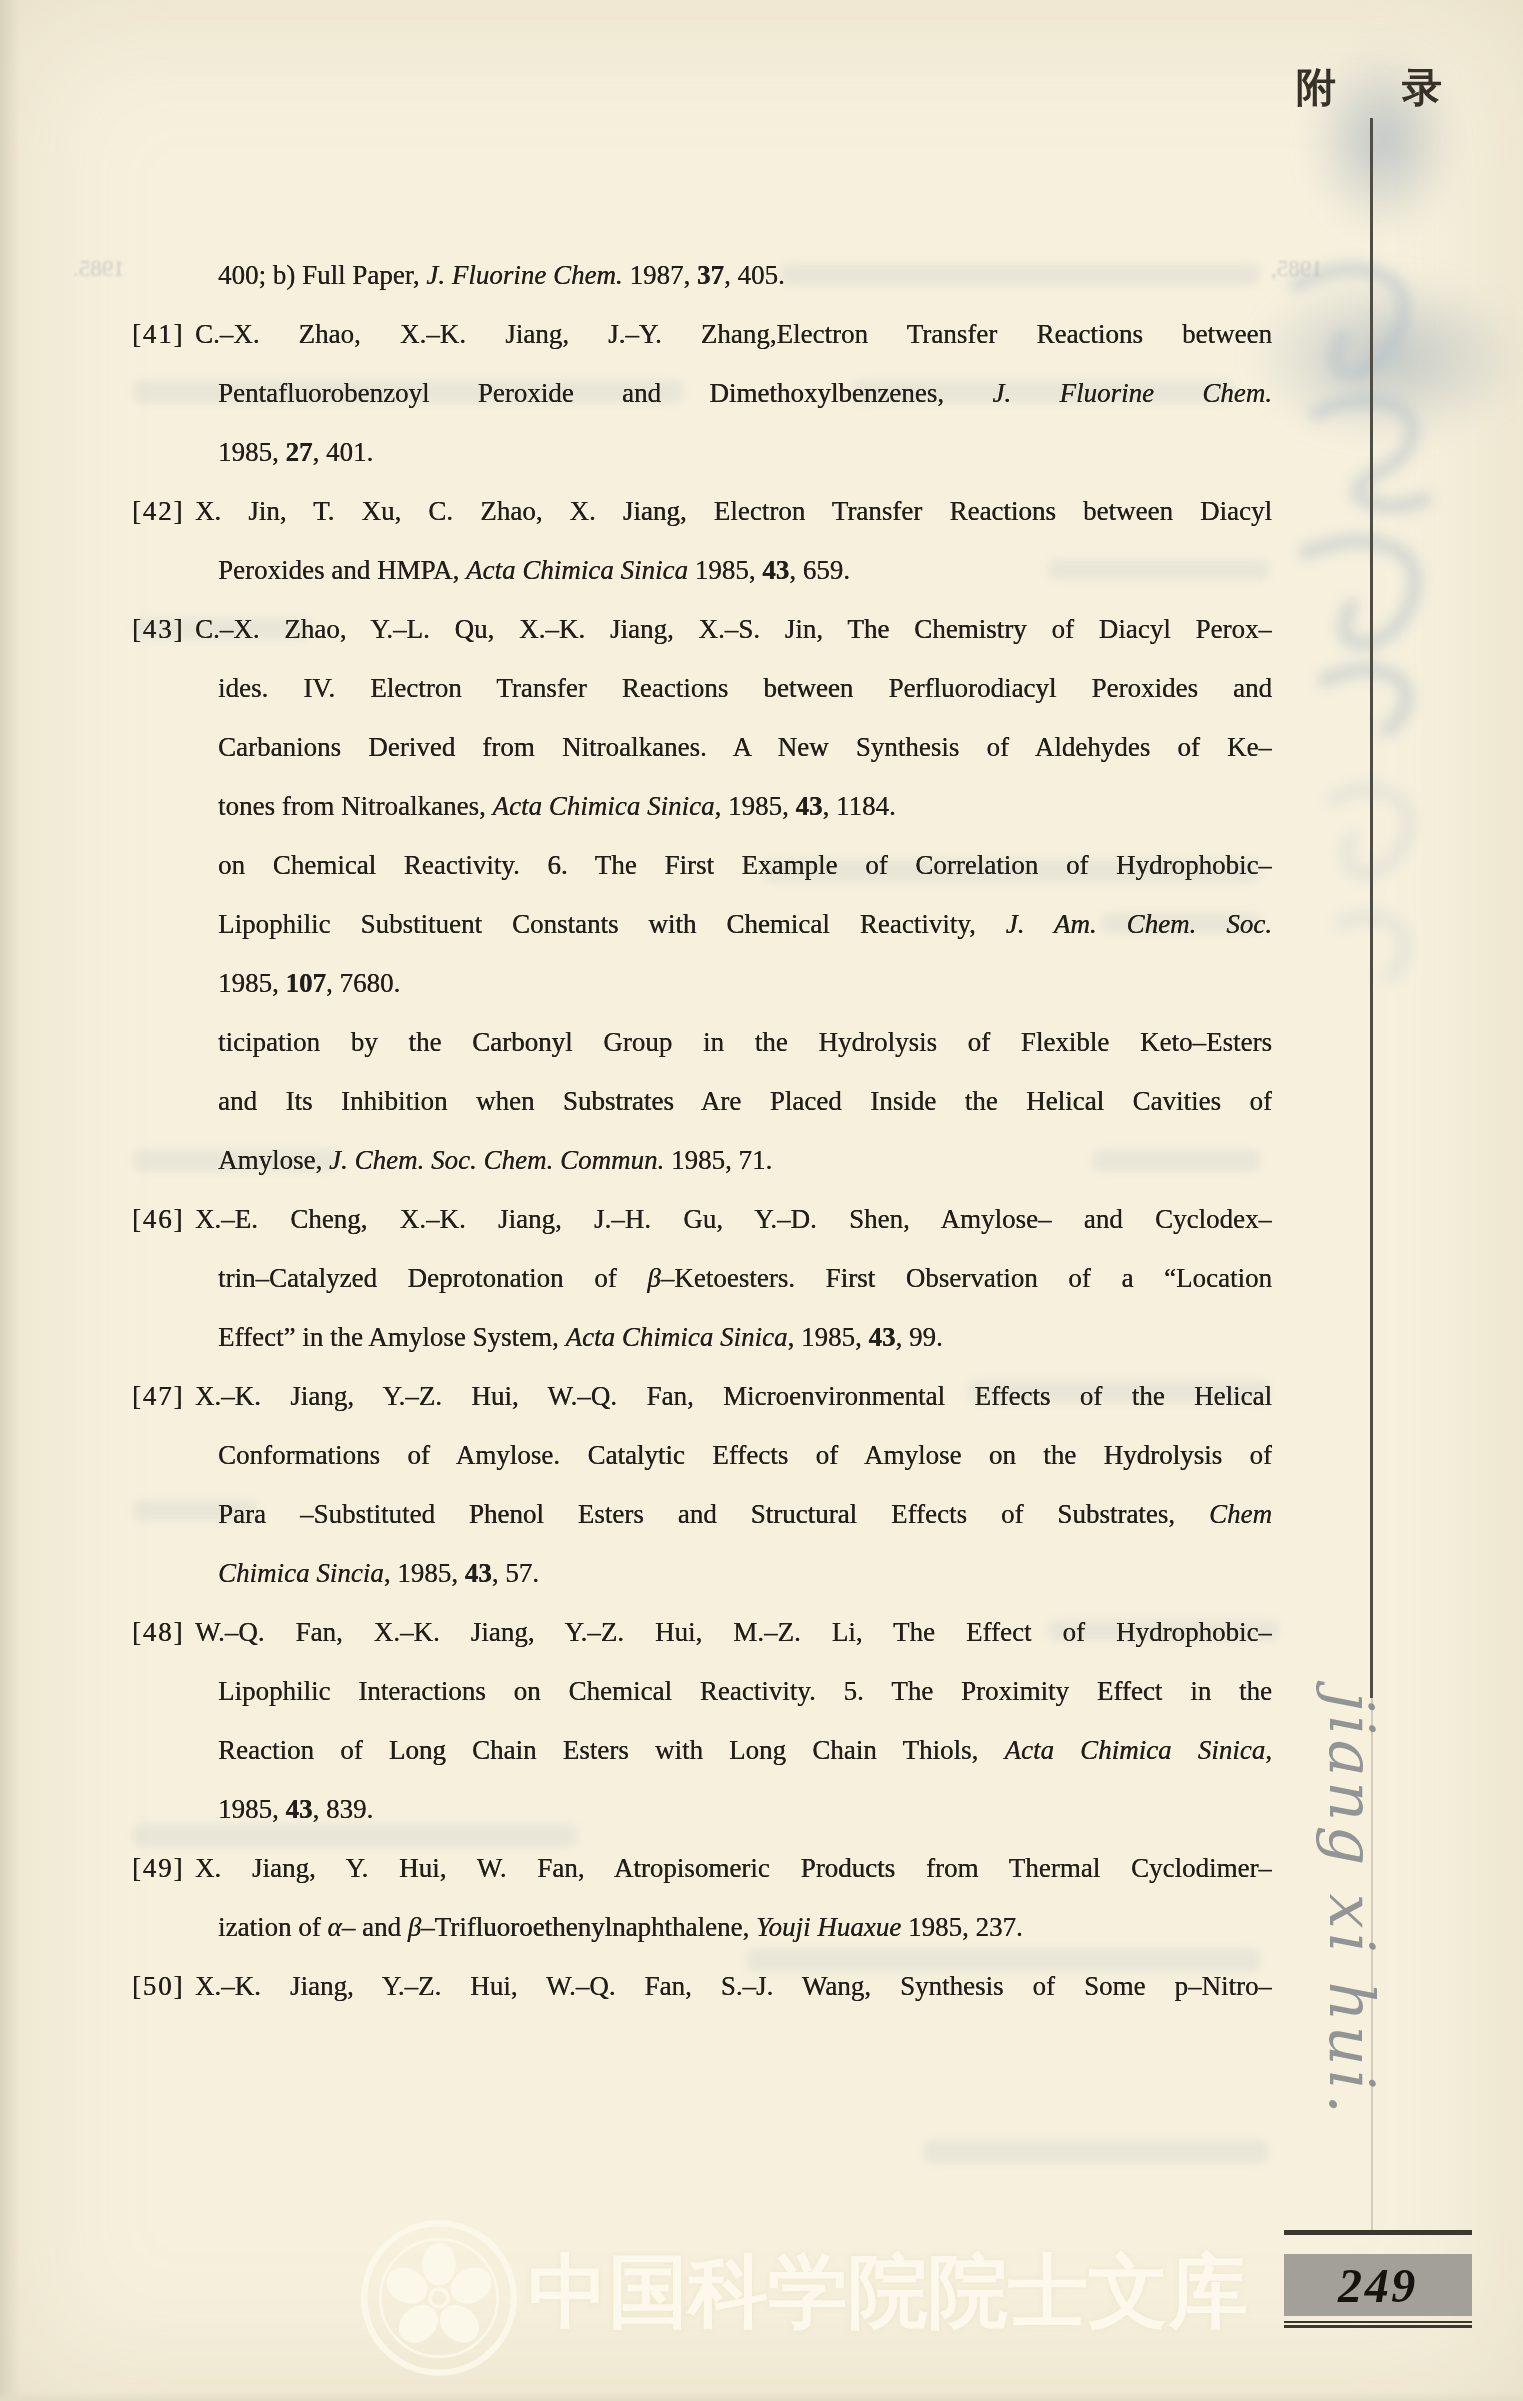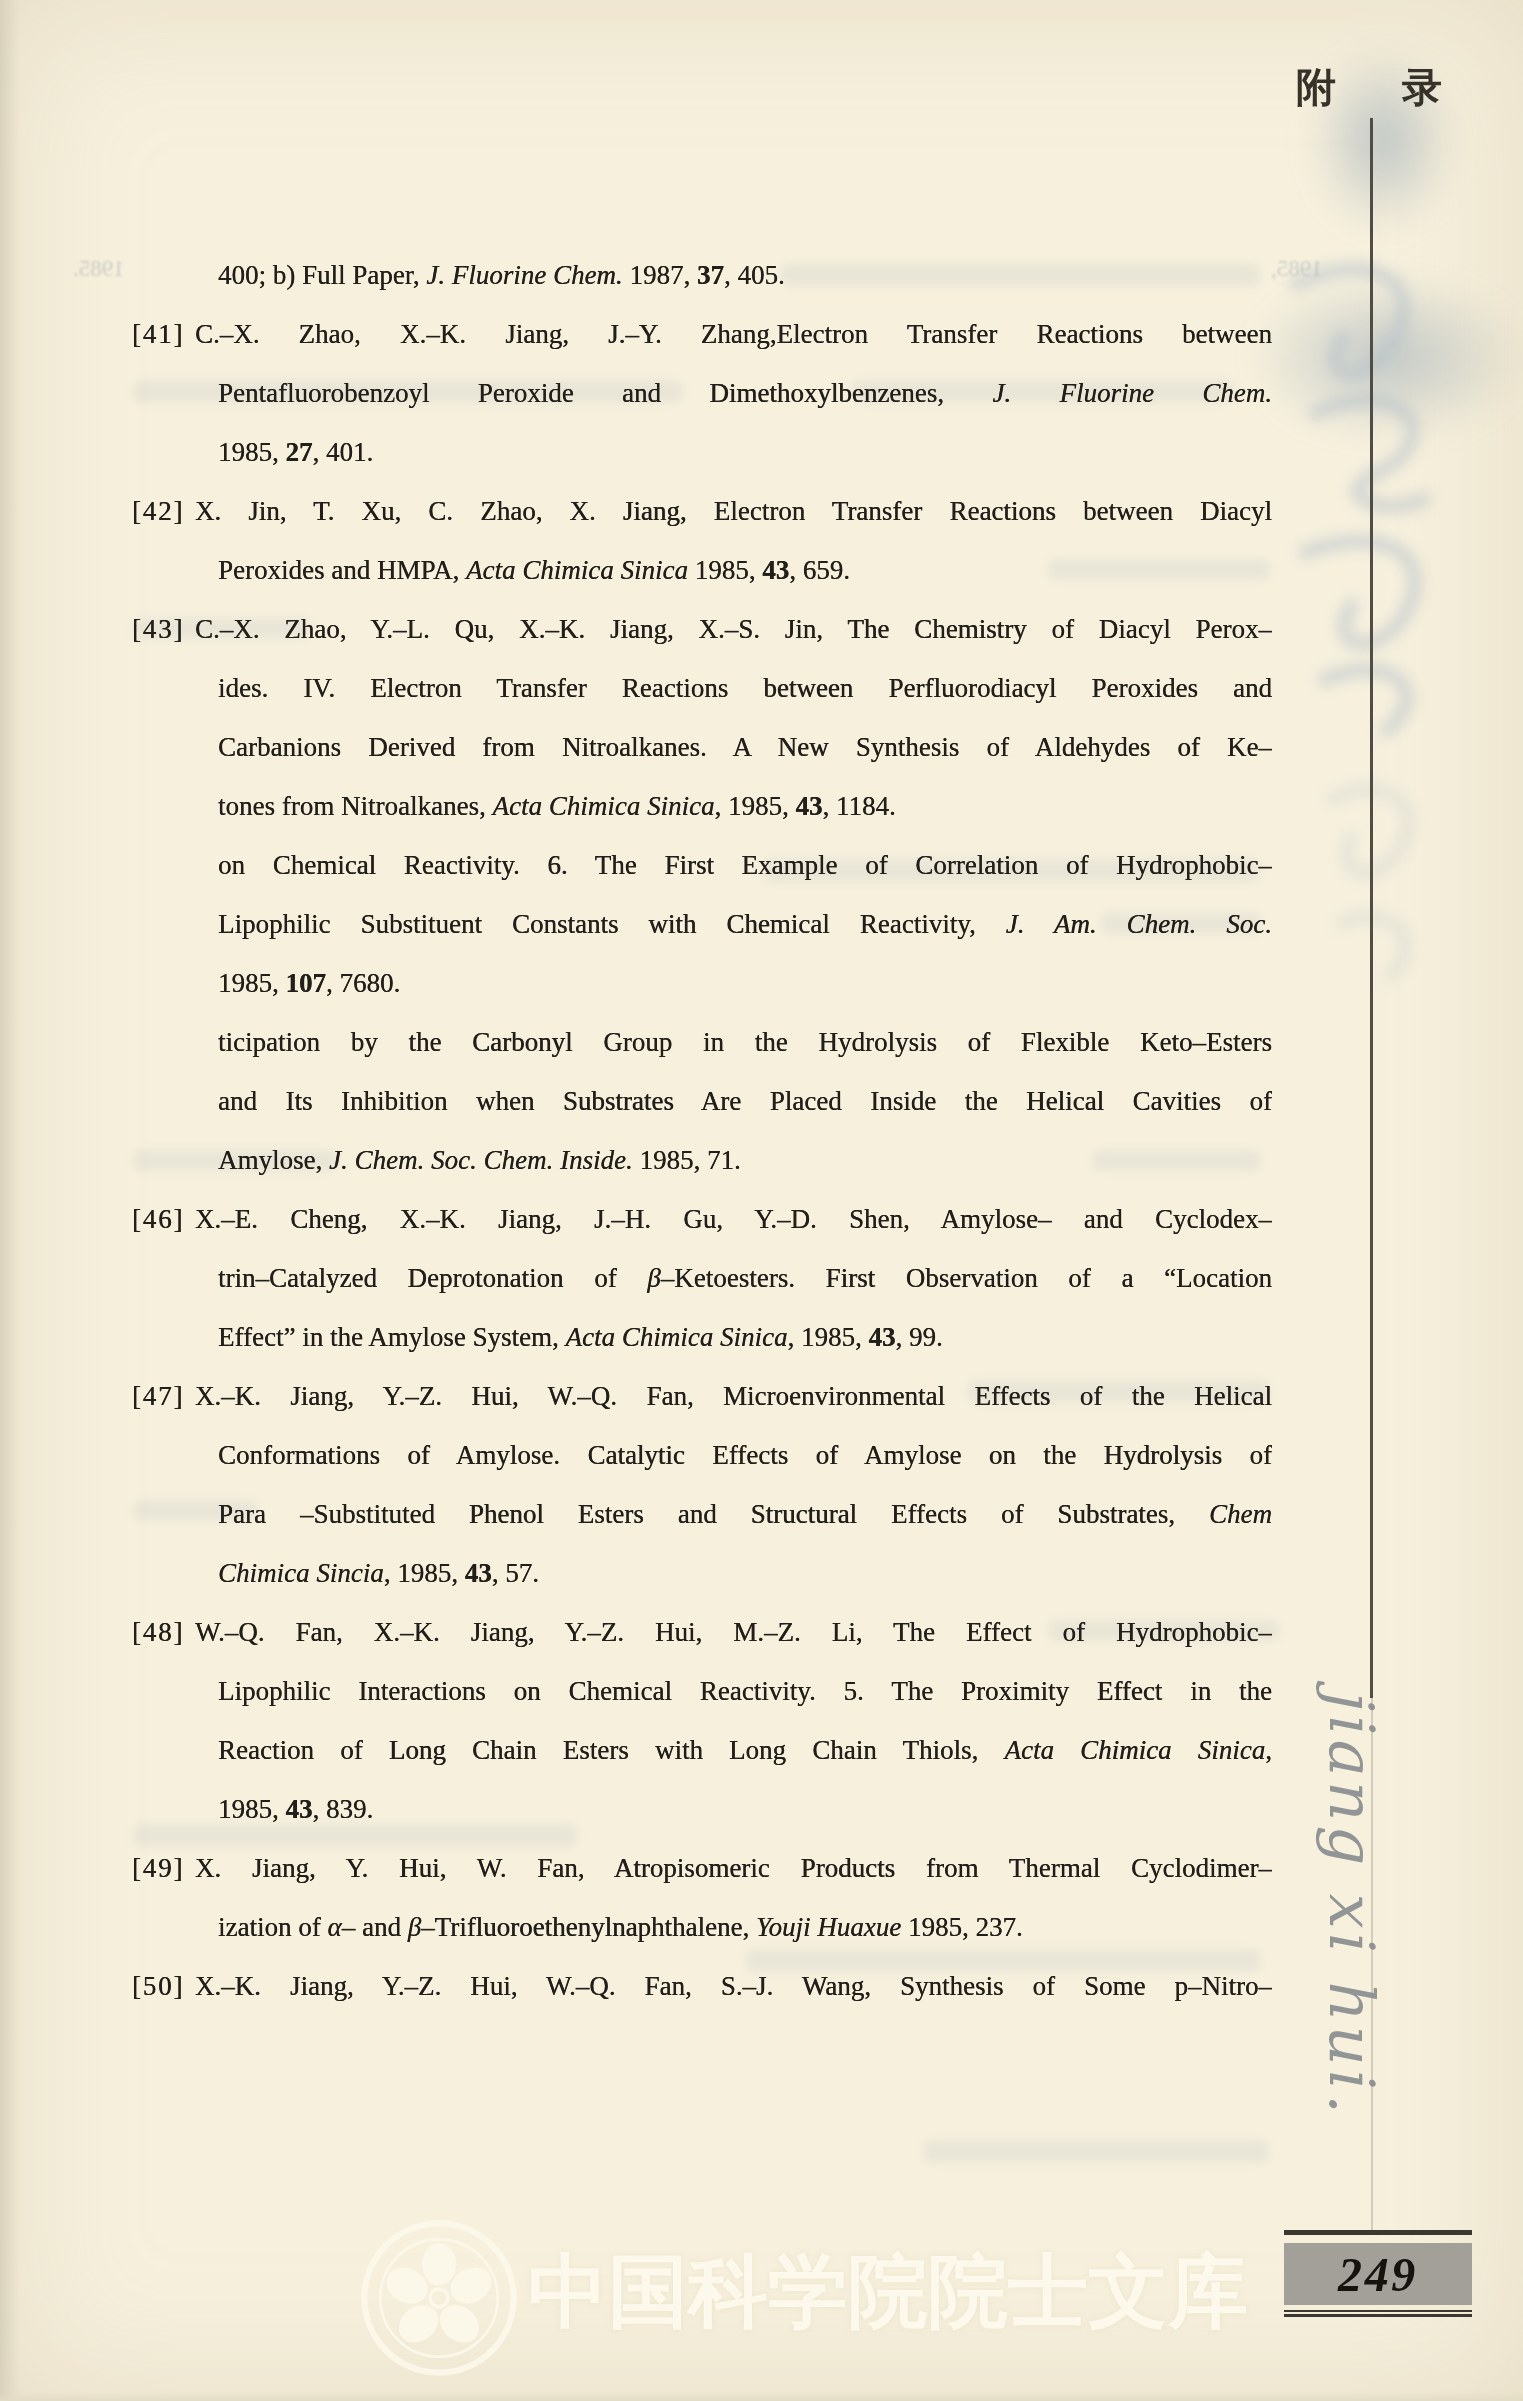--- a/index.html
+++ b/index.html
@@ -49,21 +49,21 @@
   
   .signature{position:absolute;left:1388px;top:1692px;width:515px;height:82px;
     transform:rotate(90deg);transform-origin:0 0;
     font-family:"DejaVu Serif","Liberation Serif",serif;font-style:italic;
     font-size:62px;letter-spacing:4.4px;color:#85898c;opacity:.88;filter:blur(0.4px);
     white-space:nowrap;}
 
   
   .badge{position:absolute;left:1284px;top:2230px;width:188px;}
   .badge-line-top{height:5.3px;background:#3a3831;}
-  .badge-box{margin-top:8px;height:62px;background:#a2a098;display:flex;align-items:center;justify-content:center;}
+  .badge-box{margin-top:19px;height:62px;background:#a2a098;display:flex;align-items:center;justify-content:center;}
   .badge-num{font-size:48px;font-weight:700;font-style:italic;color:#16130f;letter-spacing:2.7px;}
   .badge-line-bottom{margin-top:4.4px;height:7px;
     background:linear-gradient(#3a3831 0 2.2px, transparent 2.2px 4.4px, #3a3831 4.4px 7px);}
 
   
   .wm-logo{position:absolute;left:359px;top:2218px;opacity:.95;}
   .wm-text{position:absolute;left:528px;top:2239px;width:648px;display:flex;justify-content:space-between;
     font-size:80px;font-weight:700;color:rgba(253,249,236,0.96);
     text-shadow:0 0 5.3px rgba(236,226,196,0.75);filter:blur(0.4px);
     font-family:"DejaVu Serif","Liberation Serif",serif;}
@@ -127,21 +127,21 @@
       <div class="bib-line cont"><span>Peroxides and HMPA, </span><span class="it">Acta Chimica Sinica</span><span> 1985, </span><span class="bd">43</span><span>, 659.</span></div>
       <div class="bib-line just"><span class="bracket">[43]</span><span>C.–X. Zhao, Y.–L. Qu, X.–K. Jiang, X.–S. Jin, The Chemistry of Diacyl Perox–</span></div>
       <div class="bib-line just cont"><span>ides. IV. Electron Transfer Reactions between Perfluorodiacyl Peroxides and</span></div>
       <div class="bib-line just cont"><span>Carbanions Derived from Nitroalkanes. A New Synthesis of Aldehydes of Ke–</span></div>
       <div class="bib-line cont"><span>tones from Nitroalkanes, </span><span class="it">Acta Chimica Sinica</span><span>, 1985, </span><span class="bd">43</span><span>, 1184.</span></div>
       <div class="bib-line just cont"><span>on Chemical Reactivity. 6. The First Example of Correlation of Hydrophobic–</span></div>
       <div class="bib-line just cont"><span>Lipophilic Substituent Constants with Chemical Reactivity, </span><span class="it">J. Am. Chem. Soc.</span></div>
       <div class="bib-line cont"><span>1985, </span><span class="bd">107</span><span>, 7680.</span></div>
       <div class="bib-line just cont"><span>ticipation by the Carbonyl Group in the Hydrolysis of Flexible Keto–Esters</span></div>
       <div class="bib-line just cont"><span>and Its Inhibition when Substrates Are Placed Inside the Helical Cavities of</span></div>
-      <div class="bib-line cont"><span>Amylose, </span><span class="it">J. Chem. Soc. Chem. Inside.</span><span> 1985, 71.</span></div>
+      <div class="bib-line cont"><span>Amylose, </span><span class="it">J. Chem. Soc. Chem. Commun.</span><span> 1985, 71.</span></div>
       <div class="bib-line just"><span class="bracket">[46]</span><span>X.–E. Cheng, X.–K. Jiang, J.–H. Gu, Y.–D. Shen, Amylose– and Cyclodex–</span></div>
       <div class="bib-line just cont"><span>trin–Catalyzed Deprotonation of </span><span class="it">β</span><span>–Ketoesters. First Observation of a “Location</span></div>
       <div class="bib-line cont"><span>Effect” in the Amylose System, </span><span class="it">Acta Chimica Sinica</span><span>, 1985, </span><span class="bd">43</span><span>, 99.</span></div>
       <div class="bib-line just"><span class="bracket">[47]</span><span>X.–K. Jiang, Y.–Z. Hui, W.–Q. Fan, Microenvironmental Effects of the Helical</span></div>
       <div class="bib-line just cont"><span>Conformations of Amylose. Catalytic Effects of Amylose on the Hydrolysis of</span></div>
       <div class="bib-line just cont"><span>Para –Substituted Phenol Esters and Structural Effects of Substrates, </span><span class="it">Chem</span></div>
       <div class="bib-line cont"><span class="it">Chimica Sincia</span><span>, 1985, </span><span class="bd">43</span><span>, 57.</span></div>
       <div class="bib-line just"><span class="bracket">[48]</span><span>W.–Q. Fan, X.–K. Jiang, Y.–Z. Hui, M.–Z. Li, The Effect of Hydrophobic–</span></div>
       <div class="bib-line just cont"><span>Lipophilic Interactions on Chemical Reactivity. 5. The Proximity Effect in the</span></div>
       <div class="bib-line just cont"><span>Reaction of Long Chain Esters with Long Chain Thiols, </span><span class="it">Acta Chimica Sinica</span><span>,</span></div>

